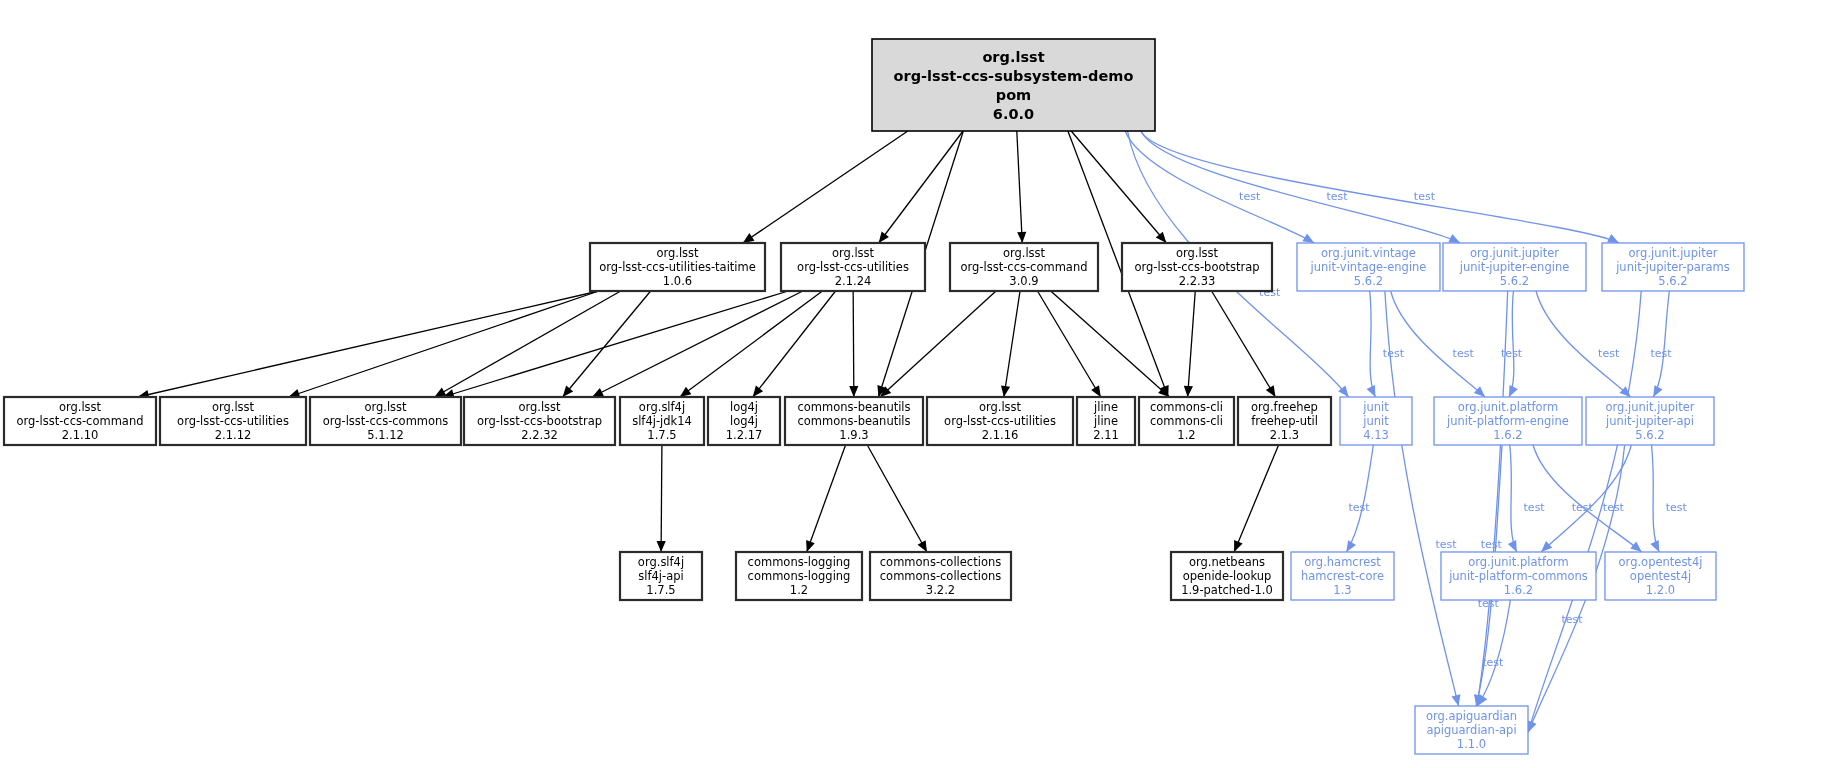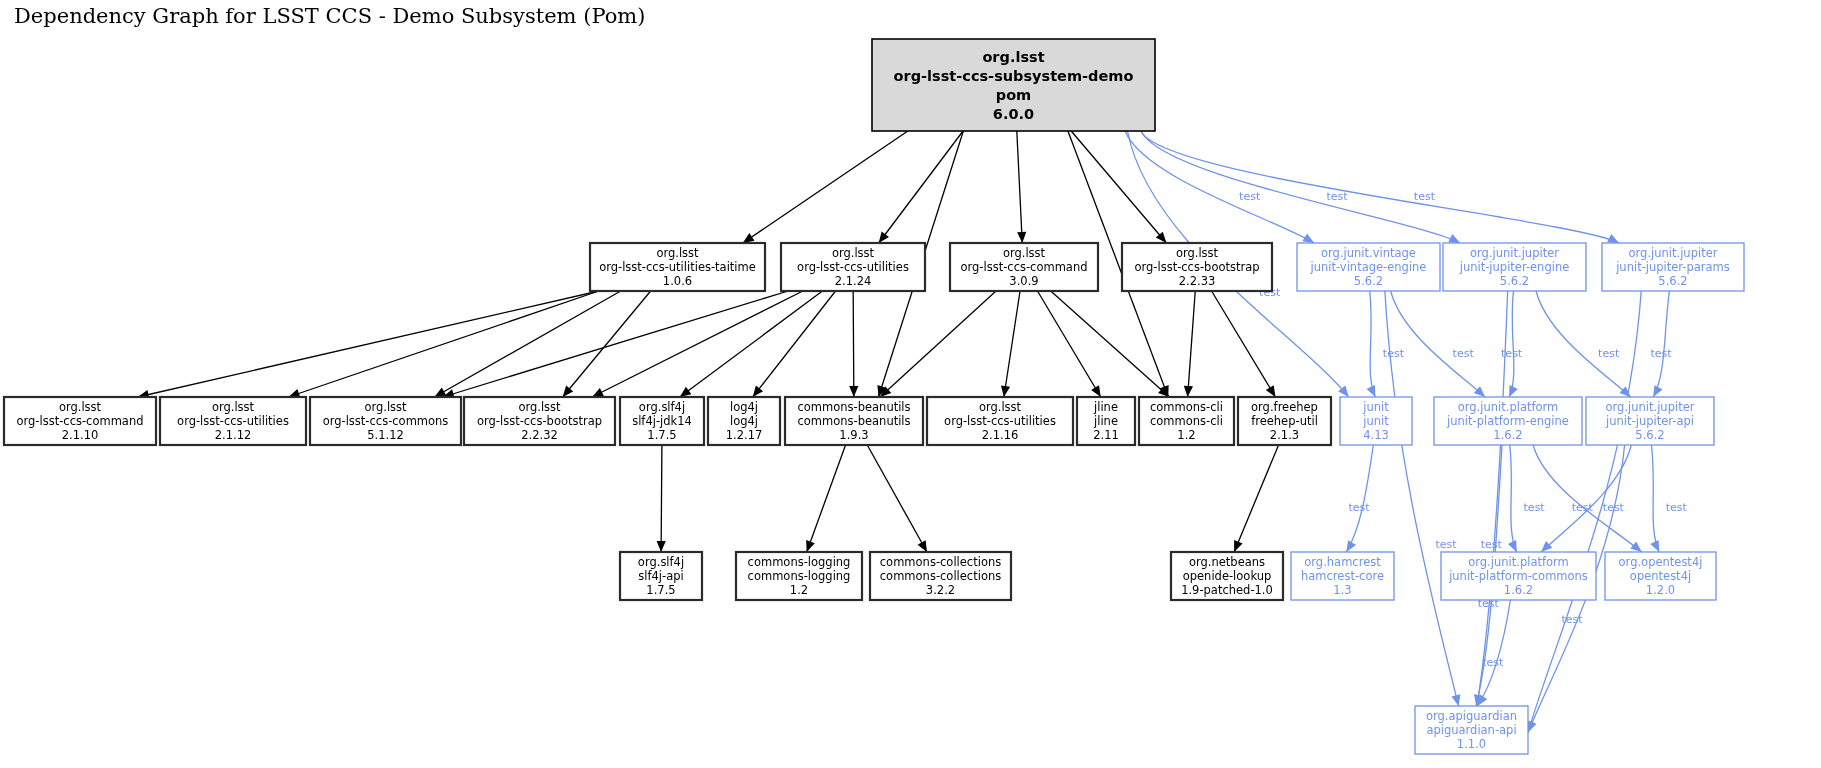--- a/index.html
+++ b/index.html
@@ -21,21 +21,20 @@
   .nodebox.test{fill:#ffffff;stroke:#6f93ea;stroke-width:1.3;}
   .ntext{font-family:"DejaVu Sans",sans-serif;font-size:11.5px;fill:#000000;text-anchor:middle;}
   .ntext.test{fill:#6f93ea;}
   .ntext.root{font-size:14.5px;font-weight:bold;}
 </style>
 </head>
 <body>
 
 <div id="root">
 
-  <div id="title">Dependency Graph for LSST CCS - Demo Subsystem (Pom)</div>
 
   <svg id="graph" viewBox="0 0 1821 768" xmlns="http://www.w3.org/2000/svg">
     <g id="edge-layer">
         <path d="M 907.8466666666667 131 L 742.8333333333334 243" class="edge"></path>
         <polygon points="742.8333333333334,243 749.351555739466,233.0163745731227 754.5182110642581,240.6285800849831" class="ahead"></polygon>
         <path d="M 963.0316666666666 131 L 878.68 243" class="edge"></path>
         <polygon points="878.68,243 881.6231892121588,231.44588223785857 888.9720985401706,236.9806389342872" class="ahead"></polygon>
         <path d="M 1016.8016666666666 131 L 1022.2733333333333 243" class="edge"></path>
         <polygon points="1022.2733333333333,243 1017.1420573347361,232.23756502336852 1026.3310979924158,231.78864209957146" class="ahead"></polygon>
         <path d="M 1071.2005555555556 131 L 1166.4166666666667 243" class="edge"></path>

